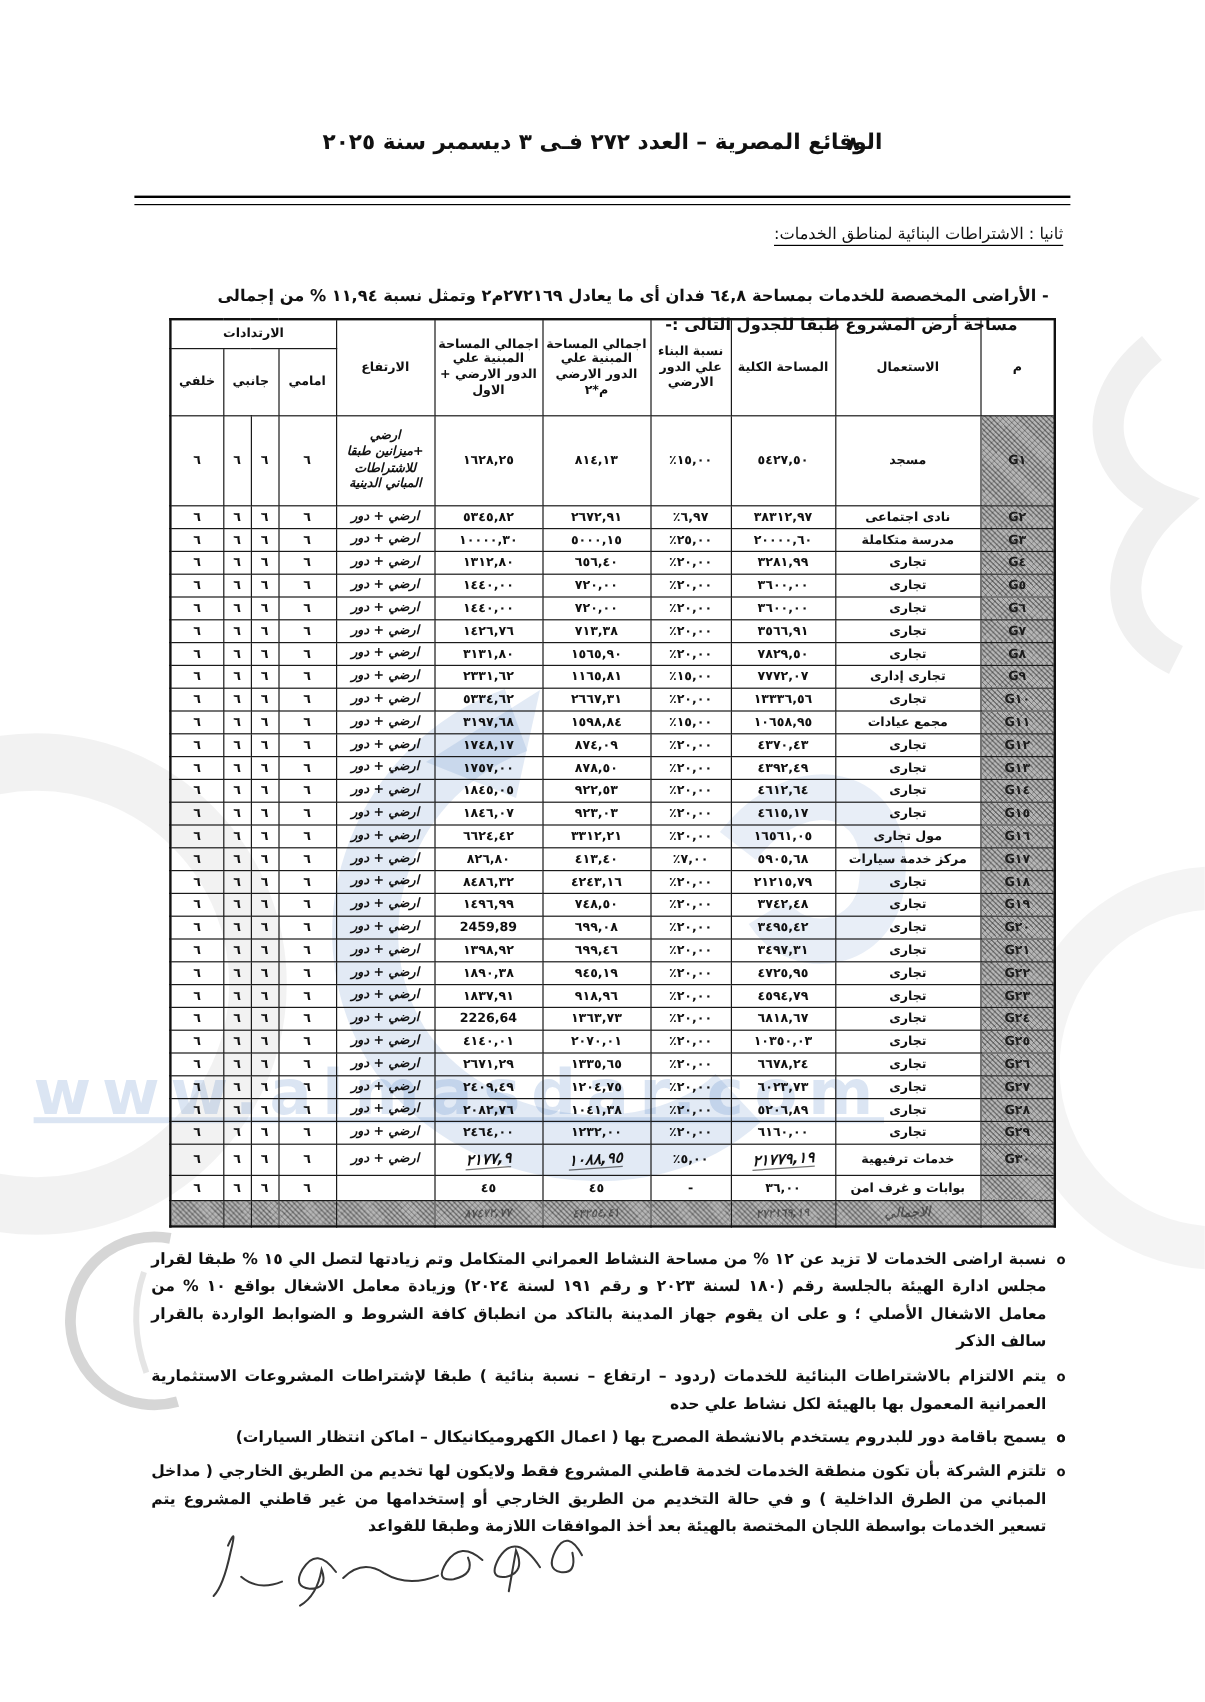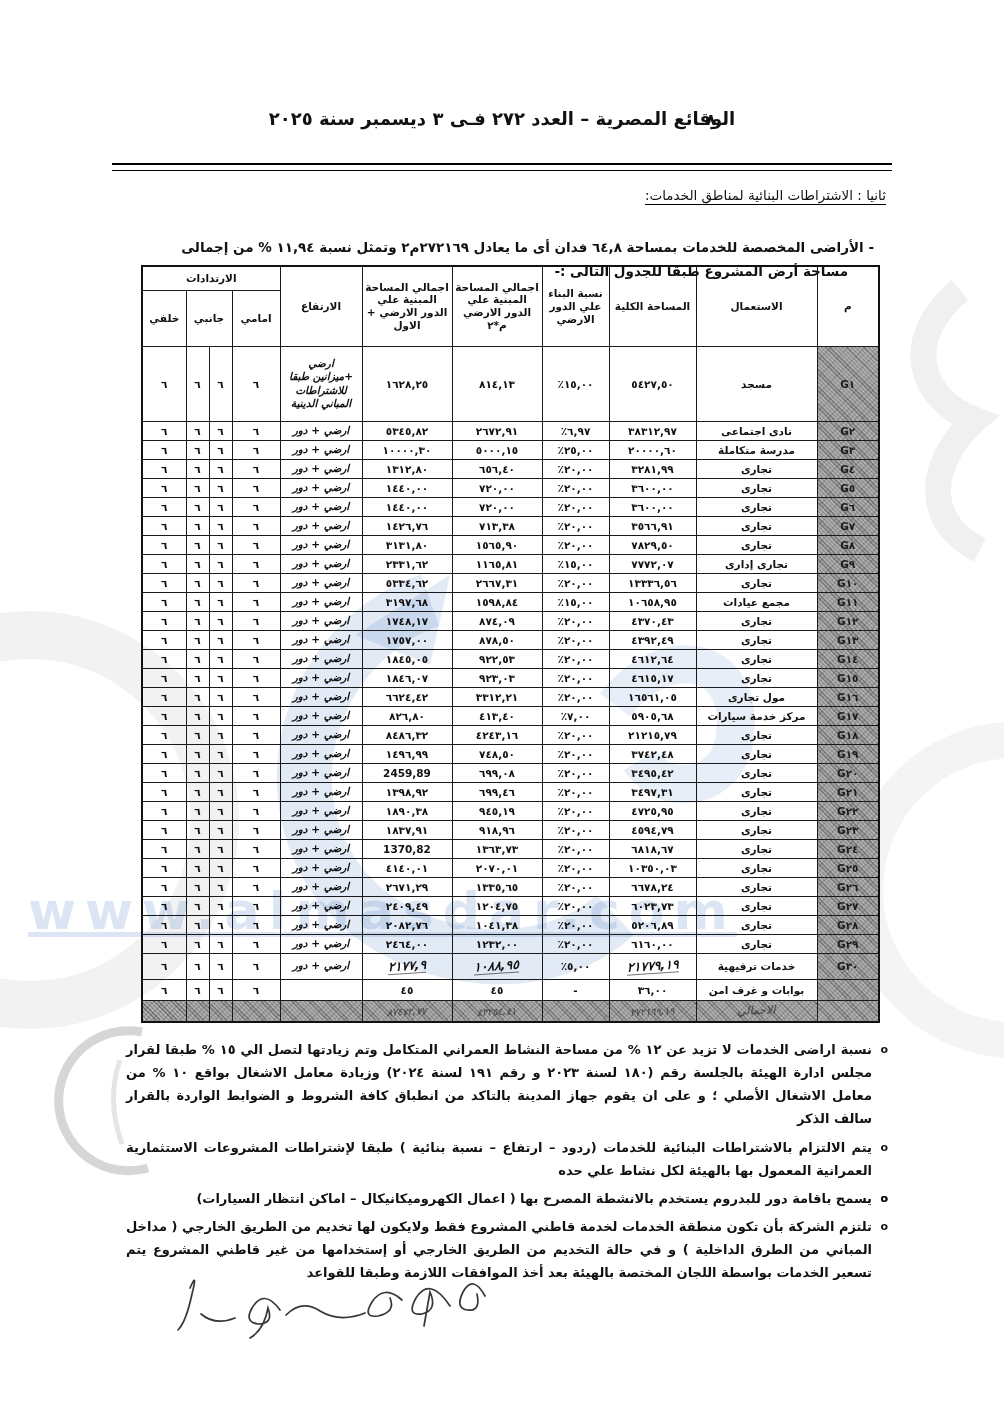--- a/index.html
+++ b/index.html
@@ -470,21 +470,21 @@
           <td class="sb-cell"><span>٦</span></td>
           <td class="sb-cell"><span>٦</span></td>
           <td class="sb-cell"><span>٦</span></td>
         </tr>
         <tr class="normal">
           <td class="num-cell hatch"><span>G٢٤</span></td>
           <td class="use-cell"><span>تجارى</span></td>
           <td class="val-cell"><span>٦٨١٨,٦٧</span></td>
           <td class="val-cell"><span>٢٠,٠٠٪</span></td>
           <td class="val-cell"><span>١٣٦٣,٧٣</span></td>
-          <td class="val-cell"><span>1370,82</span></td>
+          <td class="val-cell"><span>2226,64</span></td>
           <td class="height-cell"><span>ارضي + دور</span></td>
           <td class="sb-cell"><span>٦</span></td>
           <td class="sb-cell"><span>٦</span></td>
           <td class="sb-cell"><span>٦</span></td>
           <td class="sb-cell"><span>٦</span></td>
         </tr>
         <tr class="normal">
           <td class="num-cell hatch"><span>G٢٥</span></td>
           <td class="use-cell"><span>تجارى</span></td>
           <td class="val-cell"><span>١٠٣٥٠,٠٣</span></td>

